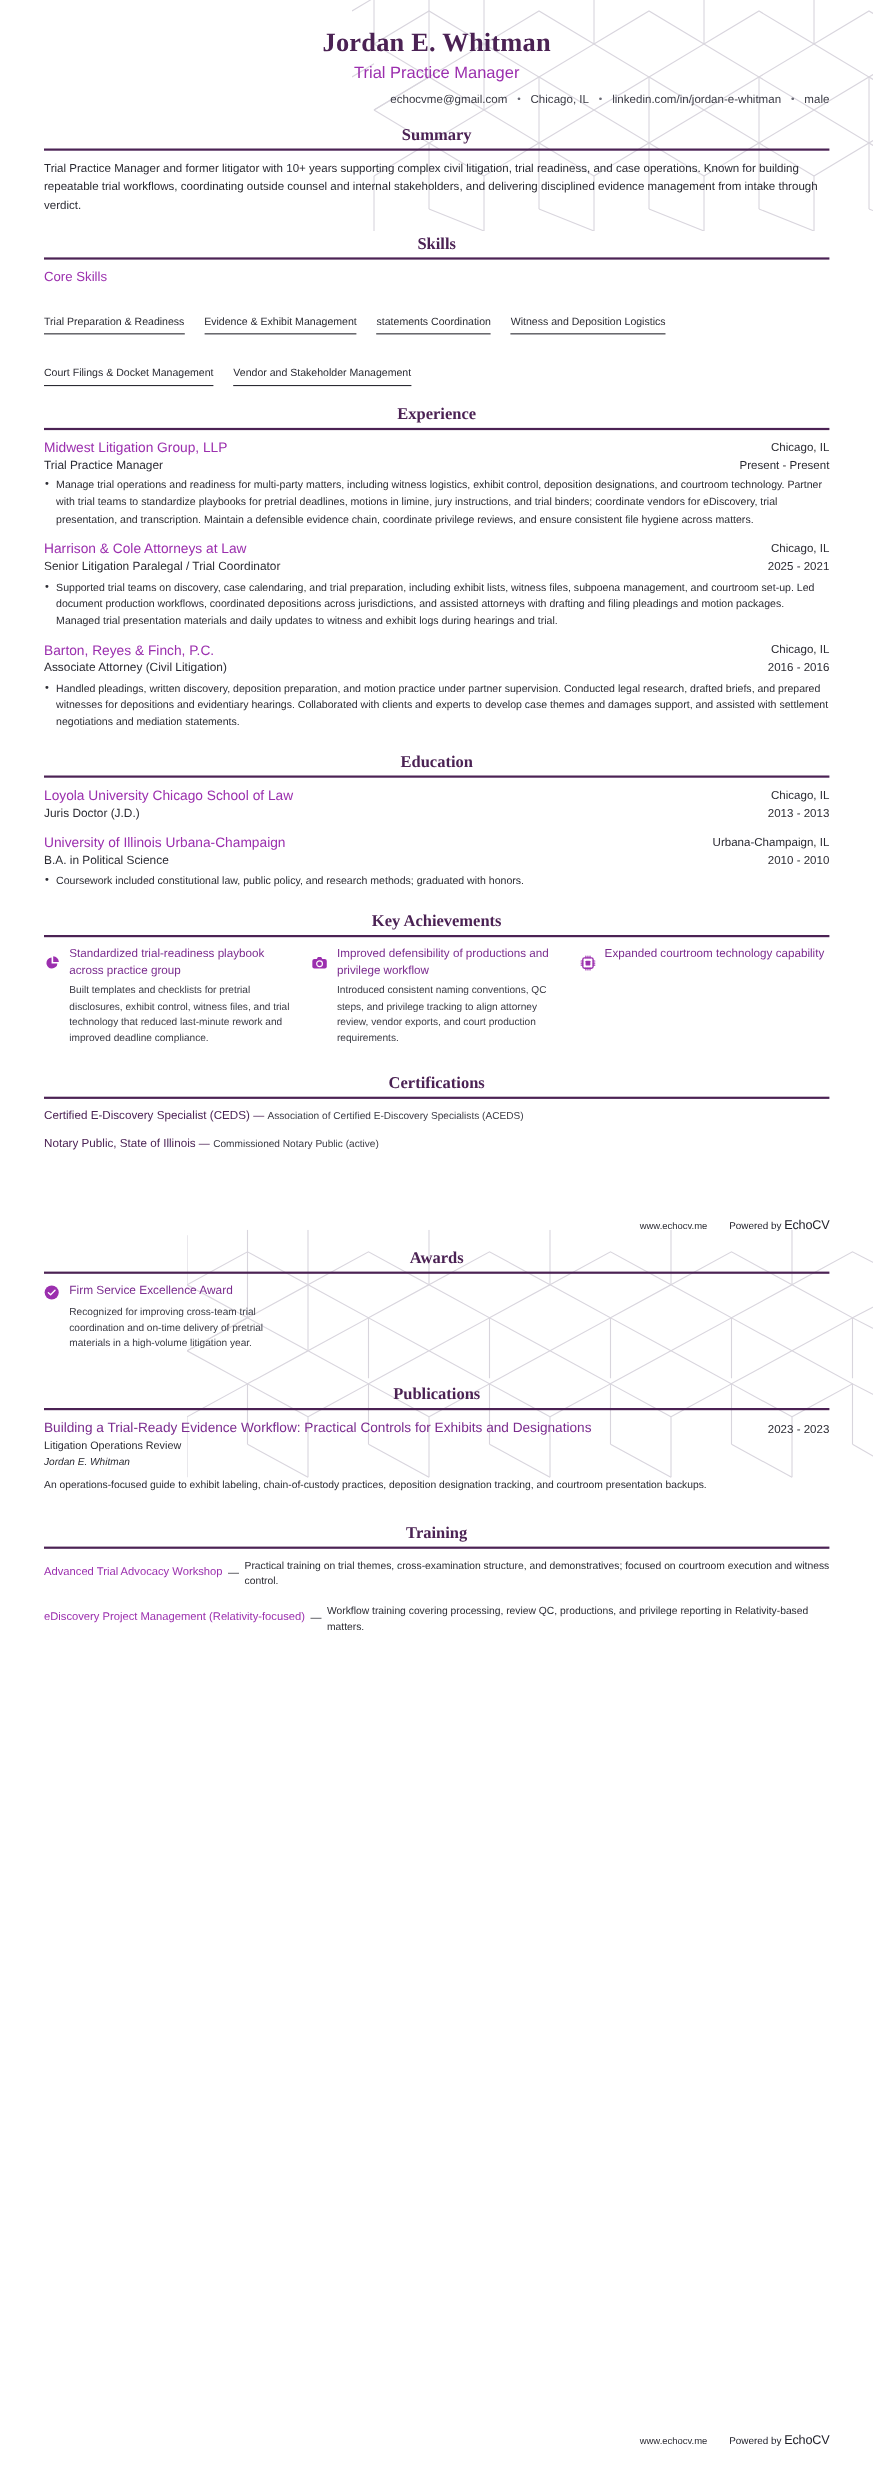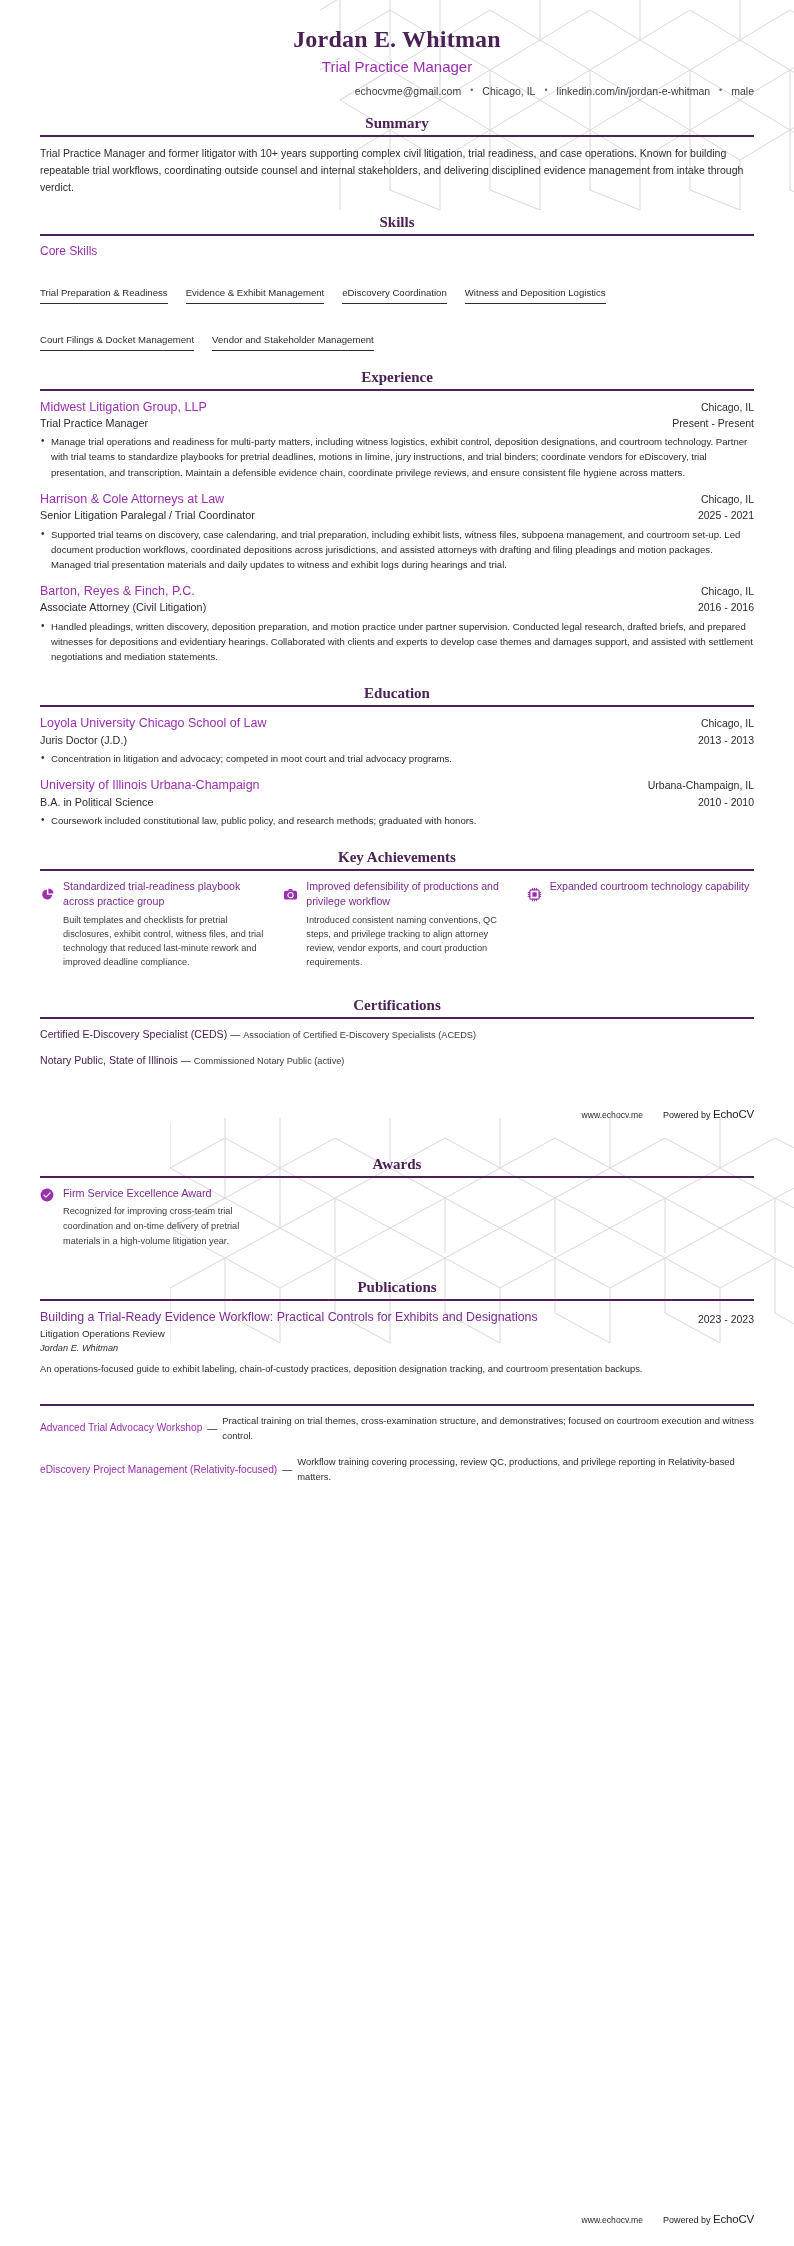--- a/index.html
+++ b/index.html
@@ -372,21 +372,21 @@
       <div class="summary-text">Trial Practice Manager and former litigator with 10+ years supporting complex civil litigation, trial readiness, and case operations. Known for building repeatable trial workflows, coordinating outside counsel and internal stakeholders, and delivering disciplined evidence management from intake through verdict.</div>
     </div>
 
     <div class="section">
       <div class="section-title">Skills</div>
       <div class="section-rule"></div>
       <div class="skill-group-name">Core Skills</div>
       <div class="skill-row">
         <span class="skill-chip">Trial Preparation &amp; Readiness</span>
         <span class="skill-chip">Evidence &amp; Exhibit Management</span>
-        <span class="skill-chip">eDiscovery Coordination</span>
+        <span class="skill-chip">statements Coordination</span>
         <span class="skill-chip">Witness and Deposition Logistics</span>
       </div>
       <div class="skill-row">
         <span class="skill-chip">Court Filings &amp; Docket Management</span>
         <span class="skill-chip">Vendor and Stakeholder Management</span>
       </div>
     </div>
 
     <div class="section">
       <div class="section-title">Experience</div>
@@ -441,23 +441,20 @@
 
       <div class="entry">
         <div class="entry-head">
           <span class="entry-org">Loyola University Chicago School of Law</span>
           <span class="entry-loc">Chicago, IL</span>
         </div>
         <div class="entry-sub">
           <span class="entry-role">Juris Doctor (J.D.)</span>
           <span class="entry-dates">2013 - 2013</span>
         </div>
-        <ul class="bullets">
-          <li>Concentration in litigation and advocacy; competed in moot court and trial advocacy programs.</li>
-        </ul>
       </div>
 
       <div class="entry">
         <div class="entry-head">
           <span class="entry-org">University of Illinois Urbana-Champaign</span>
           <span class="entry-loc">Urbana-Champaign, IL</span>
         </div>
         <div class="entry-sub">
           <span class="entry-role">B.A. in Political Science</span>
           <span class="entry-dates">2010 - 2010</span>
@@ -560,20 +557,21 @@
           <span class="pub-title">Building a Trial-Ready Evidence Workflow: Practical Controls for Exhibits and Designations</span>
           <span class="pub-dates">2023 - 2023</span>
         </div>
         <div class="pub-venue">Litigation Operations Review</div>
         <div class="pub-author">Jordan E. Whitman</div>
         <div class="pub-desc">An operations-focused guide to exhibit labeling, chain-of-custody practices, deposition designation tracking, and courtroom presentation backups.</div>
       </div>
     </div>
 
     <div class="section" style="margin-top:28px;">
+      <div class="section-title">Training</div>
       <div class="section-rule"></div>
 
       <div class="train-row">
         <span class="train-name">Advanced Trial Advocacy Workshop</span>
         <span class="train-dash">—</span>
         <span class="train-desc">Practical training on trial themes, cross-examination structure, and demonstratives; focused on courtroom execution and witness control.</span>
       </div>
       <div class="train-row">
         <span class="train-name">eDiscovery Project Management (Relativity-focused)</span>
         <span class="train-dash">—</span>

